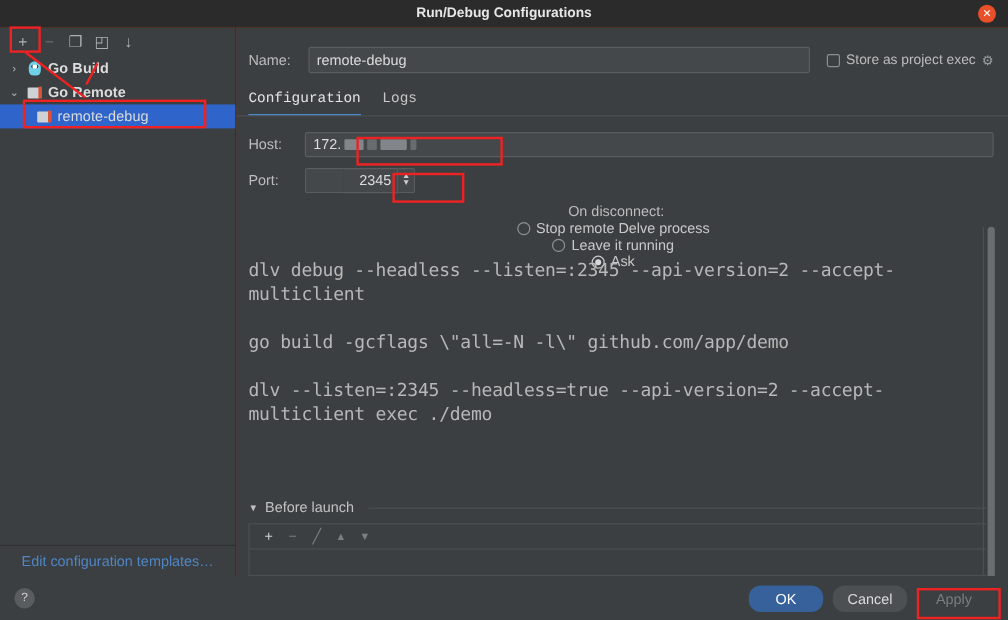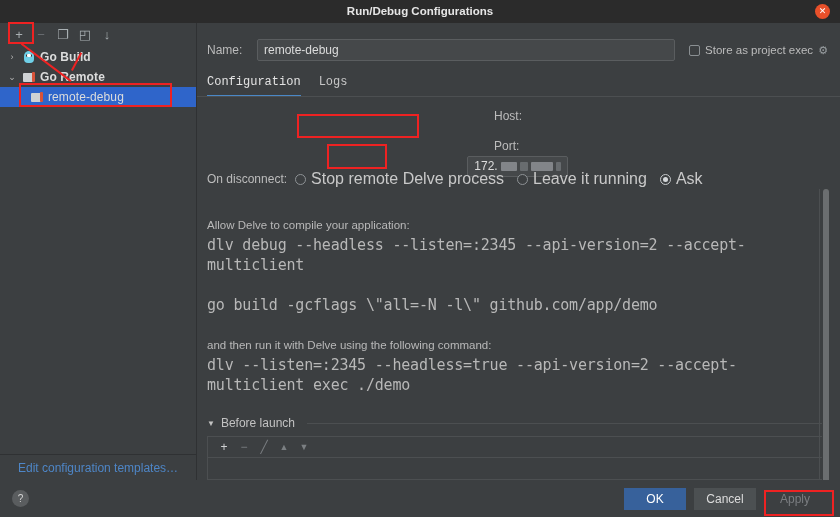--- a/index.html
+++ b/index.html
@@ -85,45 +85,45 @@
   .store-label { color:#bcbcbc; font-size:11.5px; }
   .gear { color:#9a9fa2; font-size:11px; }
 
   .tabs { display:flex; gap:18px; padding-left:10px; margin-top:13px; height:22px; }
   .tab { font-size:12px; color:#c7c7c7; padding-bottom:4px;font-family:Liberation Mono, monospace; }
   .tab.active { color:#e3e3e3; box-shadow:inset 0 -2px 0 0 #4a88c7; }
   .tabs-sep { height:1px; background:#4c4f51; margin-top:-1px; }
 
   .content { position:relative; flex:1 1 auto; padding:12px 12px 0 10px; min-height:0; }
 
-  .frow { display:flex; align-items:center; height:22px; margin-bottom:8px;flex-direction:column; }
+  .frow { display:flex; align-items:center; height:22px; margin-bottom:8px; }
   .frow .flabel { color:#bcbcbc; font-size:12px; width:47px; flex:0 0 47px; }
   .host-field {
     flex:1 1 auto; height:21px; background:#45484a; border:1px solid #5a5d5f; border-radius:2px;
     color:#dcdcdc; font-size:12px; line-height:19px; padding:0 6px; display:flex; align-items:center; gap:3px;
   }
   .redact { display:inline-block; height:9px; background:#8d9094; border-radius:1px; opacity:.85; }
 
   .port-wrap { display:flex; align-items:center; }
   .port-pad { width:32px; height:21px; background:#45484a; border:1px solid #5a5d5f; border-right:none; border-radius:2px 0 0 2px; }
   .port-field {
     width:46px; height:21px; background:#45484a; border:1px solid #5a5d5f; border-left:none;
     color:#dcdcdc; font-size:12px; line-height:19px; text-align:right; padding-right:5px;
   }
   .spin { width:14px; height:21px; background:#45484a; border:1px solid #5a5d5f; border-left:none;
           border-radius:0 2px 2px 0; display:flex; flex-direction:column; align-items:center;
           justify-content:center; color:#c9cbcd; font-size:7px; line-height:6px; }
 
-  .disc-row { display:flex; align-items:center; height:20px; margin-bottom:6px; gap:0; }
+  .disc-row { display:flex; align-items:center; height:20px; margin-bottom:6px; gap:0;flex-direction:column; }
   .disc-label { color:#bcbcbc; font-size:12px; margin-right:8px; }
   .radio-item { display:flex; align-items:center; gap:5px; margin-right:13px; }
   .radio { width:11px; height:11px; border-radius:50%; border:1px solid #8e9295; background:#3c3f41; position:relative; }
   .radio.on { border-color:#c6c9cb; }
   .radio.on::after{content:"";position:absolute;left:2px;top:2px;width:5px;height:5px;border-radius:50%;background:#d5d8da;}
-  .radio-label { color:#c9c9c9; font-size:16px; }
+  .radio-label { color:#c9c9c9; font-size:12px; }
 
   .helpbox { position:relative; margin-top:6px; }
   .helptext { color:#b9b9b9; font-size:11.5px; line-height:20px; }
   .mono { font-family:"DejaVu Sans Mono", monospace; font-size:15px; color:#b8b8b8; line-height:20px; letter-spacing:-0.2px; }
   .spacer-line { height:20px; }
 
   .vscroll { position:absolute; right:-2px; top:-6px; width:8px; height:355px; background:#3c3f41; }
   .vscroll .thumb { position:absolute; left:1px; top:0; width:6px; height:355px; background:#6b6e70; border-radius:3px; }
   .vdivider { position:absolute; right:8px; top:-6px; width:1px; height:355px; background:#4c4f51; }
 
@@ -137,21 +137,21 @@
   .bl-tools { height:21px; display:flex; align-items:center; padding-left:6px; border-bottom:1px solid #4c4f51; }
   .bl-ico { width:20px; text-align:center; color:#cfd1d3; font-size:12px; }
   .bl-ico.dim { color:#7b7f82; }
 
   
   .footer { height:37px; flex:0 0 37px; background:#3c3f41; display:flex; align-items:center;
             padding:0 14px 0 12px; position:relative; }
   .help-circle { width:17px; height:17px; border-radius:50%; background:#5a5d5f; color:#d5d5d5;
                  font-size:10px; text-align:center; line-height:17px; }
   .btns { margin-left:auto; display:flex; gap:8px; align-items:center; }
-  .btn { height:22px; min-width:62px; border-radius:0; font-size:12px; color:#dcdcdc;
+  .btn { height:22px; min-width:62px; border-radius:10px; font-size:12px; color:#dcdcdc;
          display:flex; align-items:center; justify-content:center; padding:0 10px; }
   .btn.primary { background:#37619b; color:#ffffff; }
   .btn.normal { background:#4c5052; }
   .btn.disabled { background:#3c3f41; color:#7a7d80; }
 
   
   .anno { position:absolute; border:2px solid #ee2222; pointer-events:none; z-index:50; }
   .anno-line { position:absolute; background:#ee2222; transform-origin:0 0; z-index:49; height:2px; }
 </style>
 </head>
@@ -232,46 +232,52 @@
               <span>172.</span>
               <span class="redact" style="width:16px"></span>
               <span class="redact" style="width:8px;background:#6f7376"></span>
               <span class="redact" style="width:22px"></span>
               <span class="redact" style="width:5px;background:#6f7376"></span>
             </div>
           </div>
 
           <div class="frow">
             <div class="flabel">Port:</div>
+            <div class="port-wrap">
+              <span class="port-pad"></span>
+              <span class="port-field">2345</span>
+              <span class="spin">
+                <span>▲</span>
+                <span>▼</span>
+              </span>
+            </div>
           </div>
 
           <div class="disc-row">
             <span class="disc-label">On disconnect:</span>
             <span class="radio-item">
               <span class="radio"></span>
               <span class="radio-label">Stop remote Delve process</span>
             </span>
             <span class="radio-item">
               <span class="radio"></span>
               <span class="radio-label">Leave it running</span>
             </span>
             <span class="radio-item">
               <span class="radio on"></span>
               <span class="radio-label">Ask</span>
             </span>
           </div>
 
           <div class="helpbox">
             <div class="spacer-line"></div>
-            <div class="helptext">Allow Delve to compile your application:</div>
             <div class="mono">dlv debug --headless --listen=:2345 --api-version=2 --accept-multiclient</div>
             <div class="spacer-line"></div>
             <div class="mono">go build -gcflags \"all=-N -l\" github.com/app/demo</div>
             <div class="spacer-line"></div>
-            <div class="helptext">and then run it with Delve using the following command:</div>
             <div class="mono">dlv --listen=:2345 --headless=true --api-version=2 --accept-multiclient exec ./demo</div>
 
             <div class="vdivider"></div>
             <div class="vscroll">
               <div class="thumb"></div>
             </div>
           </div>
         </div>
 
         <div class="before-launch">

